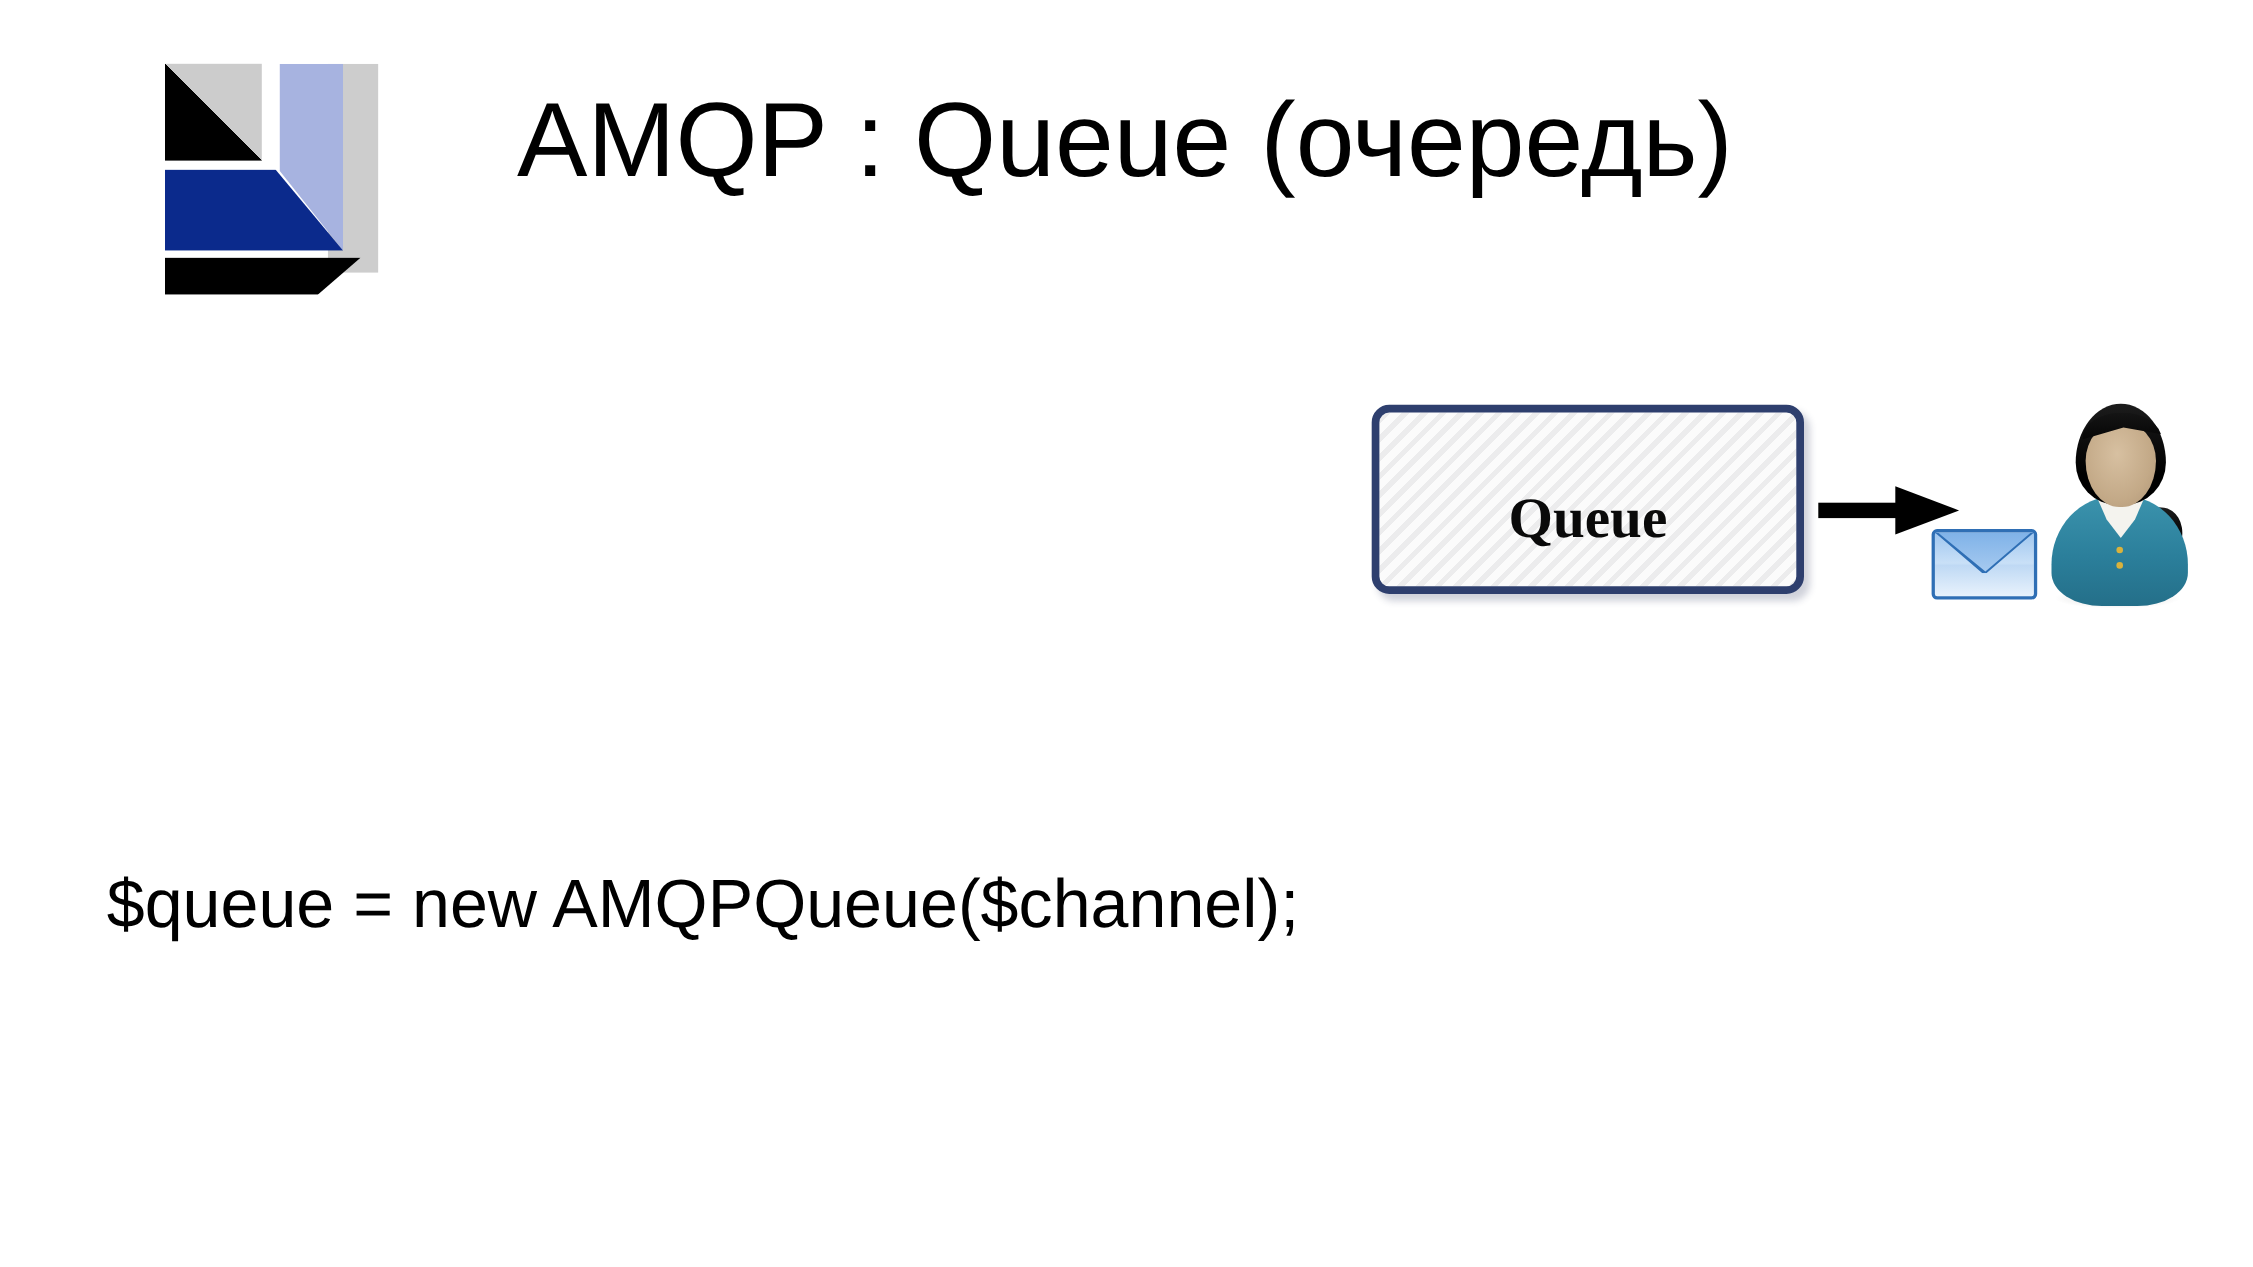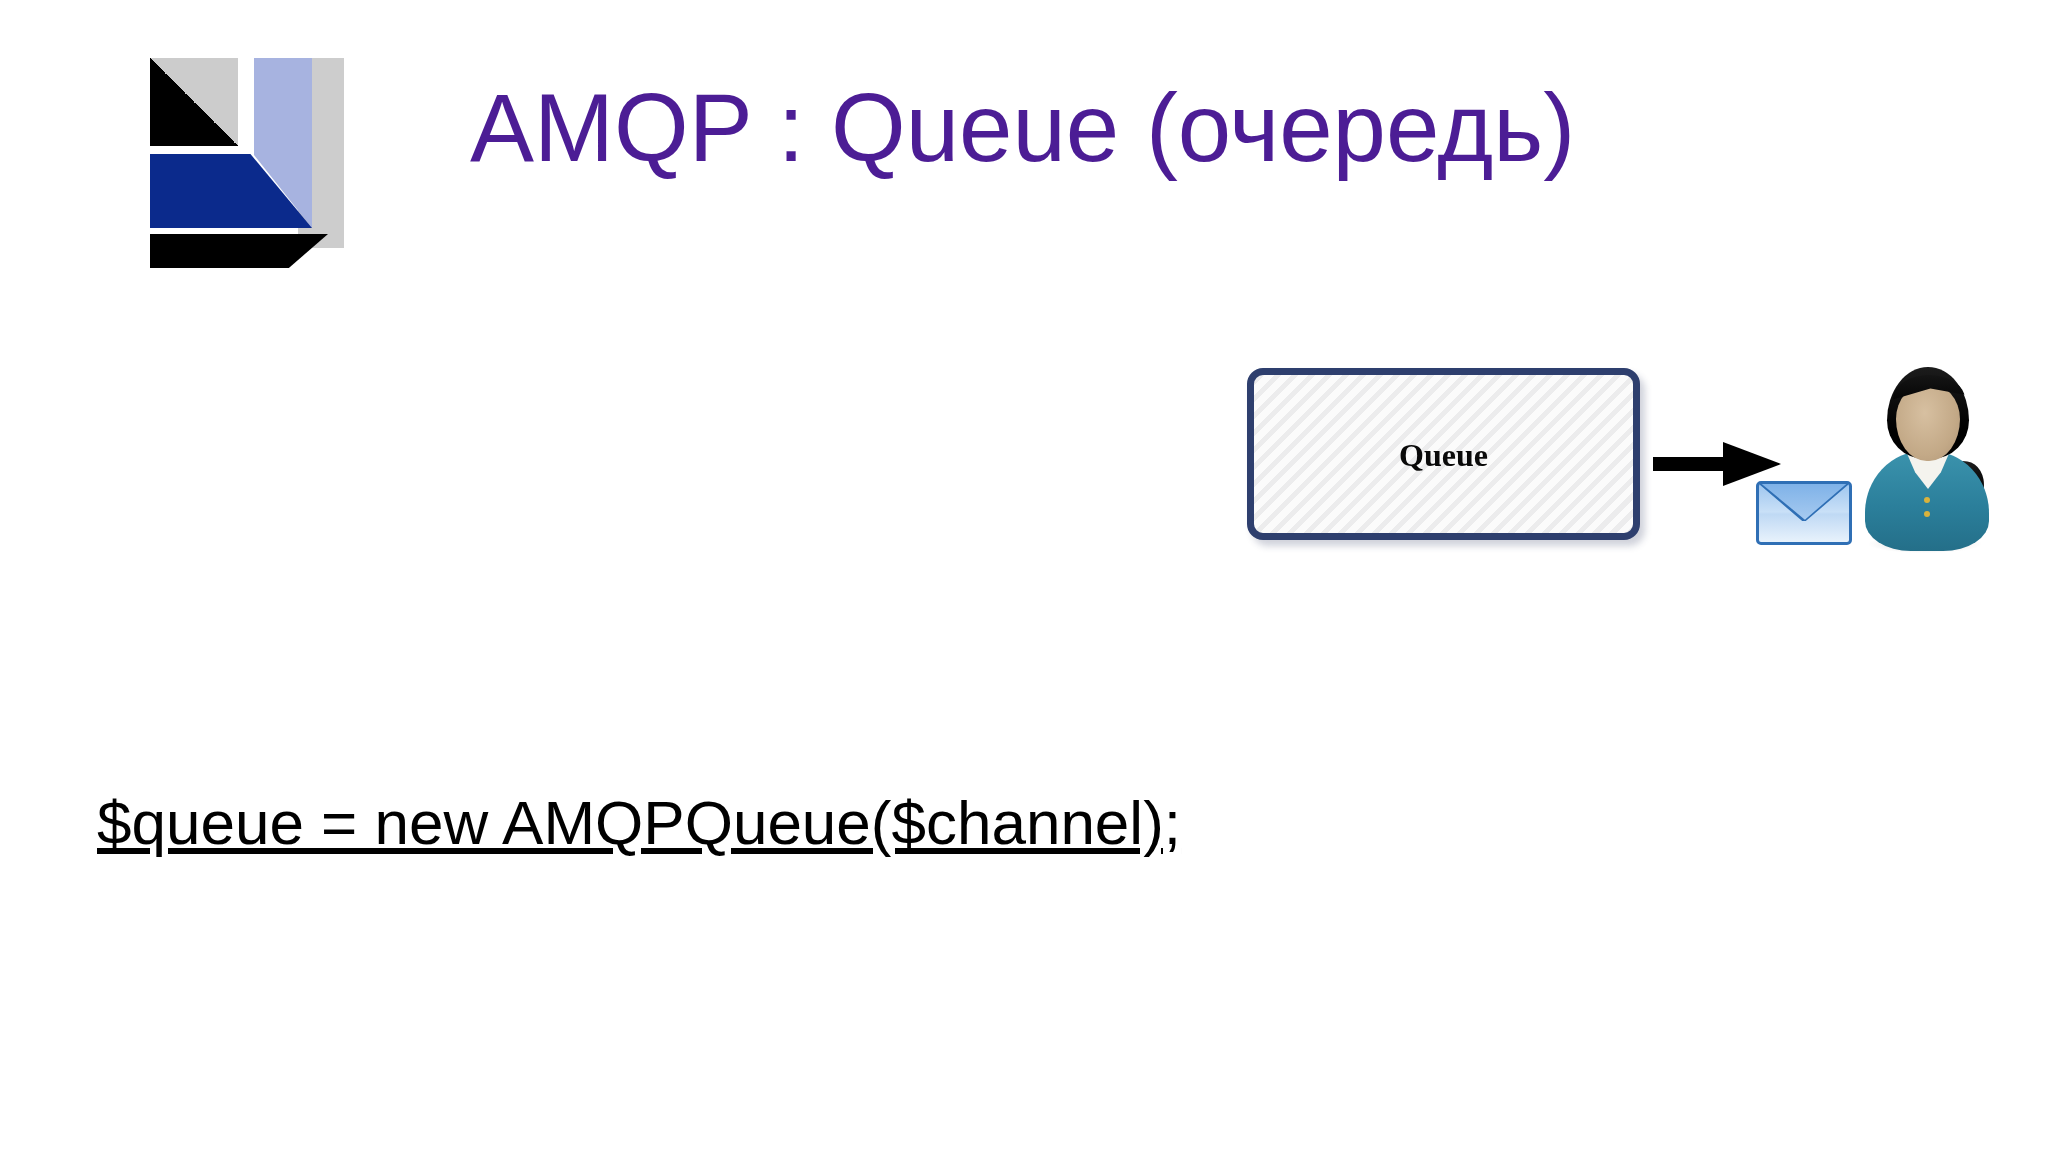--- a/index.html
+++ b/index.html
@@ -59,21 +59,21 @@
   }
 
   
   #title {
     position: absolute;
     left: 470px;
     top: 78px;
     width: 1400px;
     font-size: 96px;
     line-height: 1.05;
-    color: #4c1d95;
+    color: #000000;
     letter-spacing: 0px;
     white-space: nowrap;
   }
 
   
   #queue-box {
     position: absolute;
     left: 1247px;
     top: 368px;
     width: 393px;
@@ -87,24 +87,24 @@
         #ececed 0px, #ececed 5px,
         #fbfbfb 5px, #fbfbfb 12px);
     box-shadow: 5px 6px 7px rgba(40,50,90,0.22);
     display: flex;
     align-items: center;
     justify-content: center;
   }
   #queue-box .qb-label {
     font-family: "Liberation Serif", serif;
     font-weight: bold;
-    font-size: 32px;
+    font-size: 52px;
     color: #0a0a0a;
     position: relative;
-    top: 1px;
+    top: 17px;
   }
 
   
   #arrow {
     position: absolute;
     left: 1653px;
     top: 442px;
     width: 130px;
     height: 44px;
   }
@@ -233,21 +233,21 @@
   
   #code {
     position: absolute;
     left: 97px;
     top: 605px;
     color: #000000;
     font-size: 62px;
     line-height: 87px;
     white-space: pre;
   }
-  #code .code-line { display: block; text-decoration: underline; }
+  #code .code-line { display: block; }
 </style>
 </head>
 <body>
 
 <div id="slide">
 
   <div id="logo">
     <div class="lg-shape col-gray"></div>
     <div class="lg-shape sq-tl"></div>
     <div class="lg-shape col-blue"></div>

